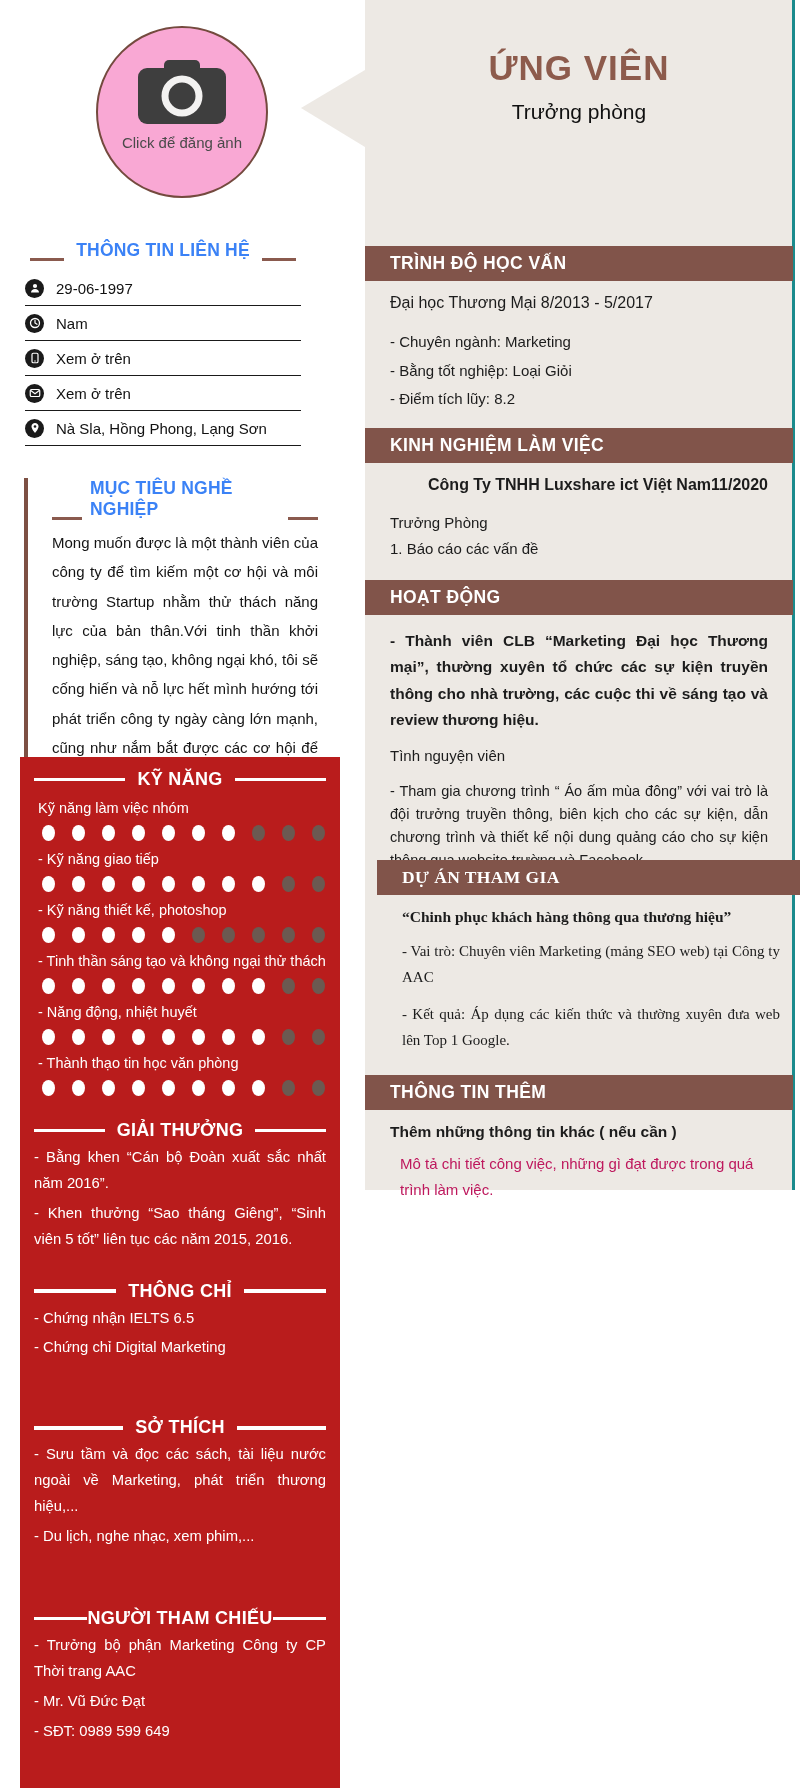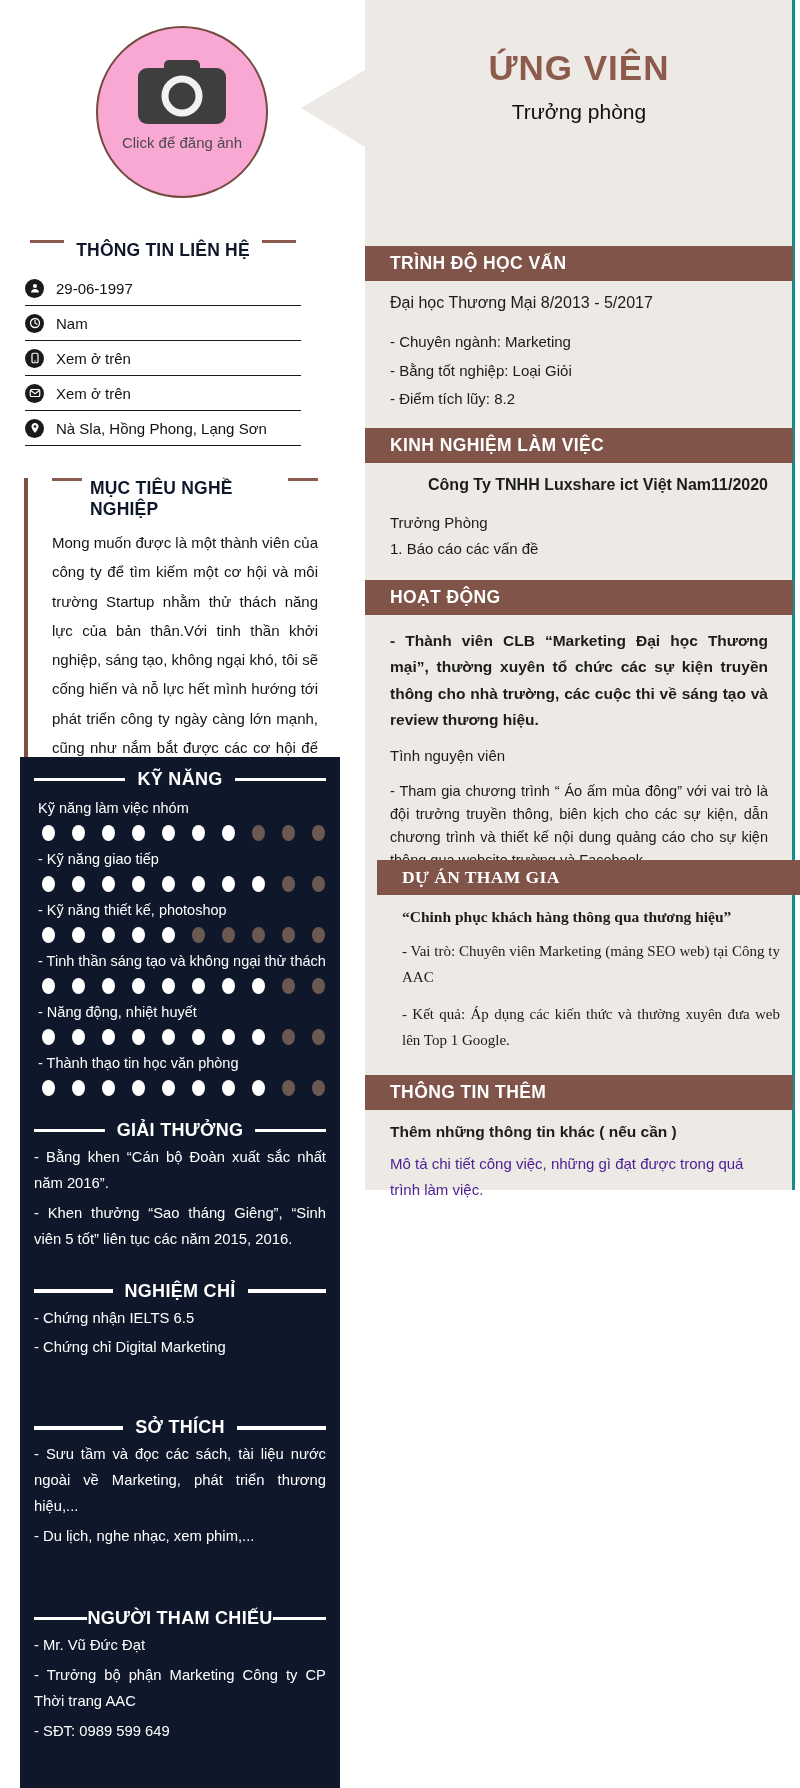--- a/index.html
+++ b/index.html
@@ -20,47 +20,47 @@
   .section-bar{height:35px;line-height:35px;background:#81544A;color:#ffffff;
                font-size:17.5px;font-weight:bold;padding-left:25px;letter-spacing:.4px;}
   .rbody{padding:13px 25px 0 25px;font-size:15px;color:#1c1c1c;}
   .rline{line-height:1.75;}
   .bold{font-weight:bold;}
   .just{text-align:justify;}
   .company-row{display:flex;justify-content:flex-end;font-weight:bold;font-size:16px;}
   .mt10{margin-top:10px;} .mt12{margin-top:12px;} .mt16{margin-top:16px;}
   .edu-school{font-weight:normal;font-size:16px;margin-bottom:20px;}
   .edu-item{margin:9px 0;line-height:1.3;}
-  .note-gray{color:#4c1d95;line-height:1.7;}
+  .note-gray{color:#be185d;line-height:1.7;margin-left:10px;}
 
   
   #photo{position:absolute;left:96px;top:26px;width:172px;height:172px;border-radius:50%;
          background:#f9a8d4;border:2px solid #744A3E;box-sizing:border-box;text-align:center;cursor:pointer;}
   #photo svg{margin-top:30px;}
   #photo-text{font-size:15px;color:#4A4A4A;margin-top:2px;}
 
   
-  .l-title{display:flex;align-items:flex-start;justify-content:center;gap:12px;
-           color:#0f172a;font-weight:bold;font-size:17.5px;letter-spacing:.2px;}
+  .l-title{display:flex;align-items:flex-end;justify-content:center;gap:12px;
+           color:#3b82f6;font-weight:bold;font-size:17.5px;letter-spacing:.2px;}
   .l-title .dash{height:3px;background:#8A5A4E;width:34px;flex:0 0 auto;}
 
   #contact{position:absolute;left:25px;top:240px;width:276px;}
   #contact-rows{margin-top:10px;}
   .c-row{display:flex;align-items:center;gap:12px;height:34px;border-bottom:1.6px solid #1a1a1a;}
   .c-icon{width:19px;height:19px;border-radius:50%;background:#1a1a1a;flex:0 0 auto;
           display:flex;align-items:center;justify-content:center;}
   .c-text{font-size:15px;color:#111;white-space:nowrap;}
 
   #objective{position:absolute;left:24px;top:478px;width:266px;border-left:4px solid #7D5044;padding-left:24px;}
   #objective .l-title{justify-content:flex-start;gap:8px;}
   #objective .l-title .dash{width:30px;}
   #objective-text{margin-top:8px;font-size:15px;line-height:1.95;text-align:justify;color:#141414;}
 
   
-  #sidebar{position:absolute;left:20px;top:757px;width:320px;height:1031px;background:#0f172a;color:#fff;
+  #sidebar{position:absolute;left:20px;top:757px;width:320px;height:1031px;background:#b91c1c;color:#fff;
            box-sizing:border-box;padding:10px 14px 0 14px;}
   .s-title{display:flex;align-items:center;justify-content:center;gap:12px;
            color:#fff;font-weight:bold;font-size:18px;letter-spacing:.3px;}
   .s-title .dash{height:3.5px;background:#fff;flex:1;}
   .skill{margin-top:10px;}
   .skill-label{font-size:14.5px;padding-left:4px;}
   .dots{display:flex;gap:17px;margin:9px 0 4px 8px;}
   .dot{width:13px;height:16px;border-radius:50%;background:#6B5951;flex:0 0 auto;}
   .dot.on{background:#ffffff;}
   .s-item{font-size:14.8px;line-height:1.75;text-align:justify;margin-top:4px;}
@@ -266,21 +266,21 @@
         <span>GIẢI THƯỞNG</span>
         <span class="dash"></span>
       </div>
       <div class="s-item">-  Bằng khen “Cán bộ Đoàn xuất sắc nhất năm 2016”.</div>
       <div class="s-item">- Khen thưởng “Sao tháng Giêng”, “Sinh viên 5 tốt” liên tục các năm 2015, 2016.</div>
     </div>
 
     <div class="s-block" id="certs">
       <div class="s-title">
         <span class="dash"></span>
-        <span>NGHIỆM CHỈ</span>
+        <span>THÔNG CHỈ</span>
         <span class="dash"></span>
       </div>
       <div class="s-item">- Chứng nhận IELTS 6.5</div>
       <div class="s-item">- Chứng chỉ Digital Marketing</div>
     </div>
 
     <div class="s-block" id="hobbies">
       <div class="s-title">
         <span class="dash"></span>
         <span>SỞ THÍCH</span>
@@ -289,22 +289,22 @@
       <div class="s-item">- Sưu tầm và đọc các sách, tài liệu nước ngoài về Marketing, phát triển thương hiệu,...</div>
       <div class="s-item">- Du lịch, nghe nhạc, xem phim,...</div>
     </div>
 
     <div class="s-block" id="refs">
       <div class="s-title">
         <span class="dash"></span>
         <span>NGƯỜI THAM CHIẾU</span>
         <span class="dash"></span>
       </div>
+      <div class="s-item">- Trưởng bộ phận Marketing Công ty CP Thời trang AAC</div>
       <div class="s-item">- Mr. Vũ Đức Đạt</div>
-      <div class="s-item">- Trưởng bộ phận Marketing Công ty CP Thời trang AAC</div>
       <div class="s-item">- SĐT: 0989 599 649</div>
     </div>
   </div>
 
   <div class="rsec" style="left:365px;top:246px;width:428px;">
     <div class="section-bar">TRÌNH ĐỘ HỌC VẤN</div>
     <div class="rbody">
       <div class="edu-school">Đại học Thương Mại 8/2013 - 5/2017</div>
       <div class="edu-item">- Chuyên ngành: Marketing</div>
       <div class="edu-item">- Bằng tốt nghiệp: Loại Giỏi</div>

